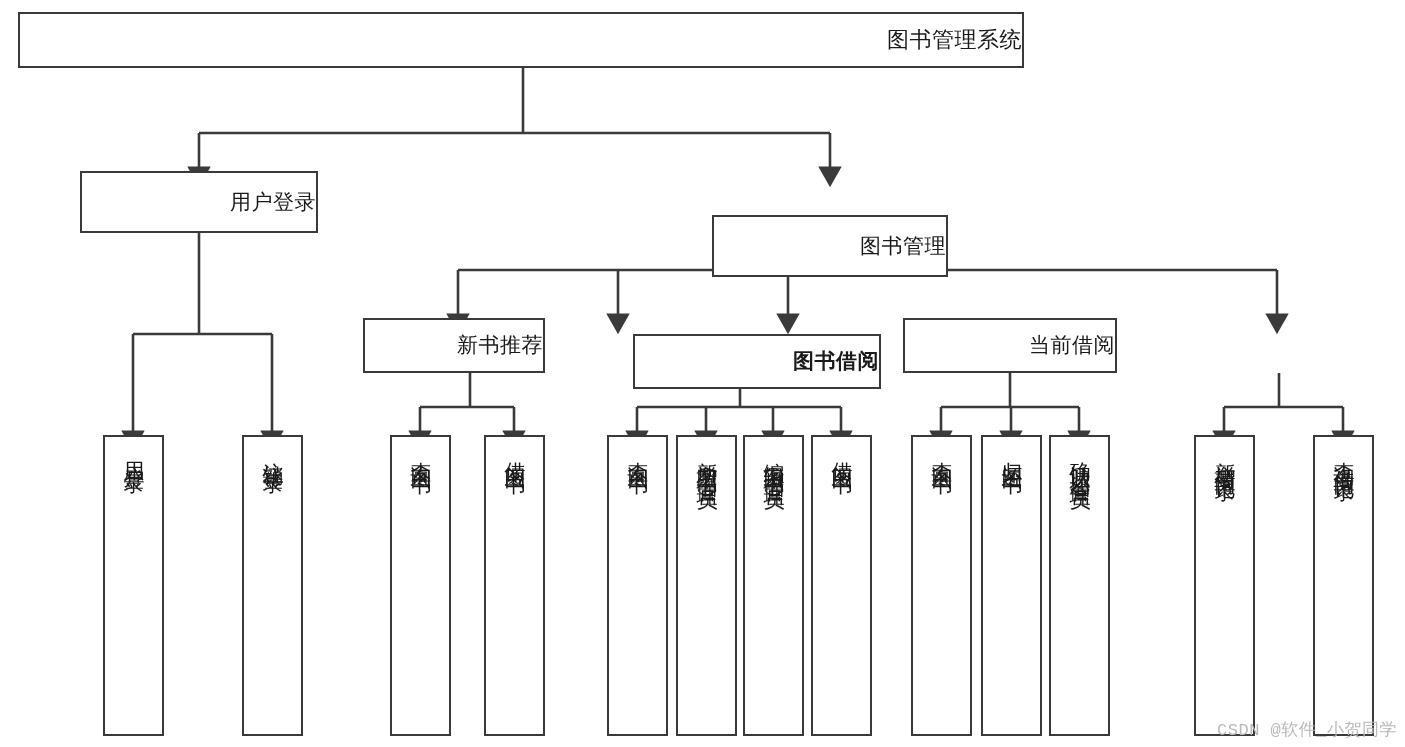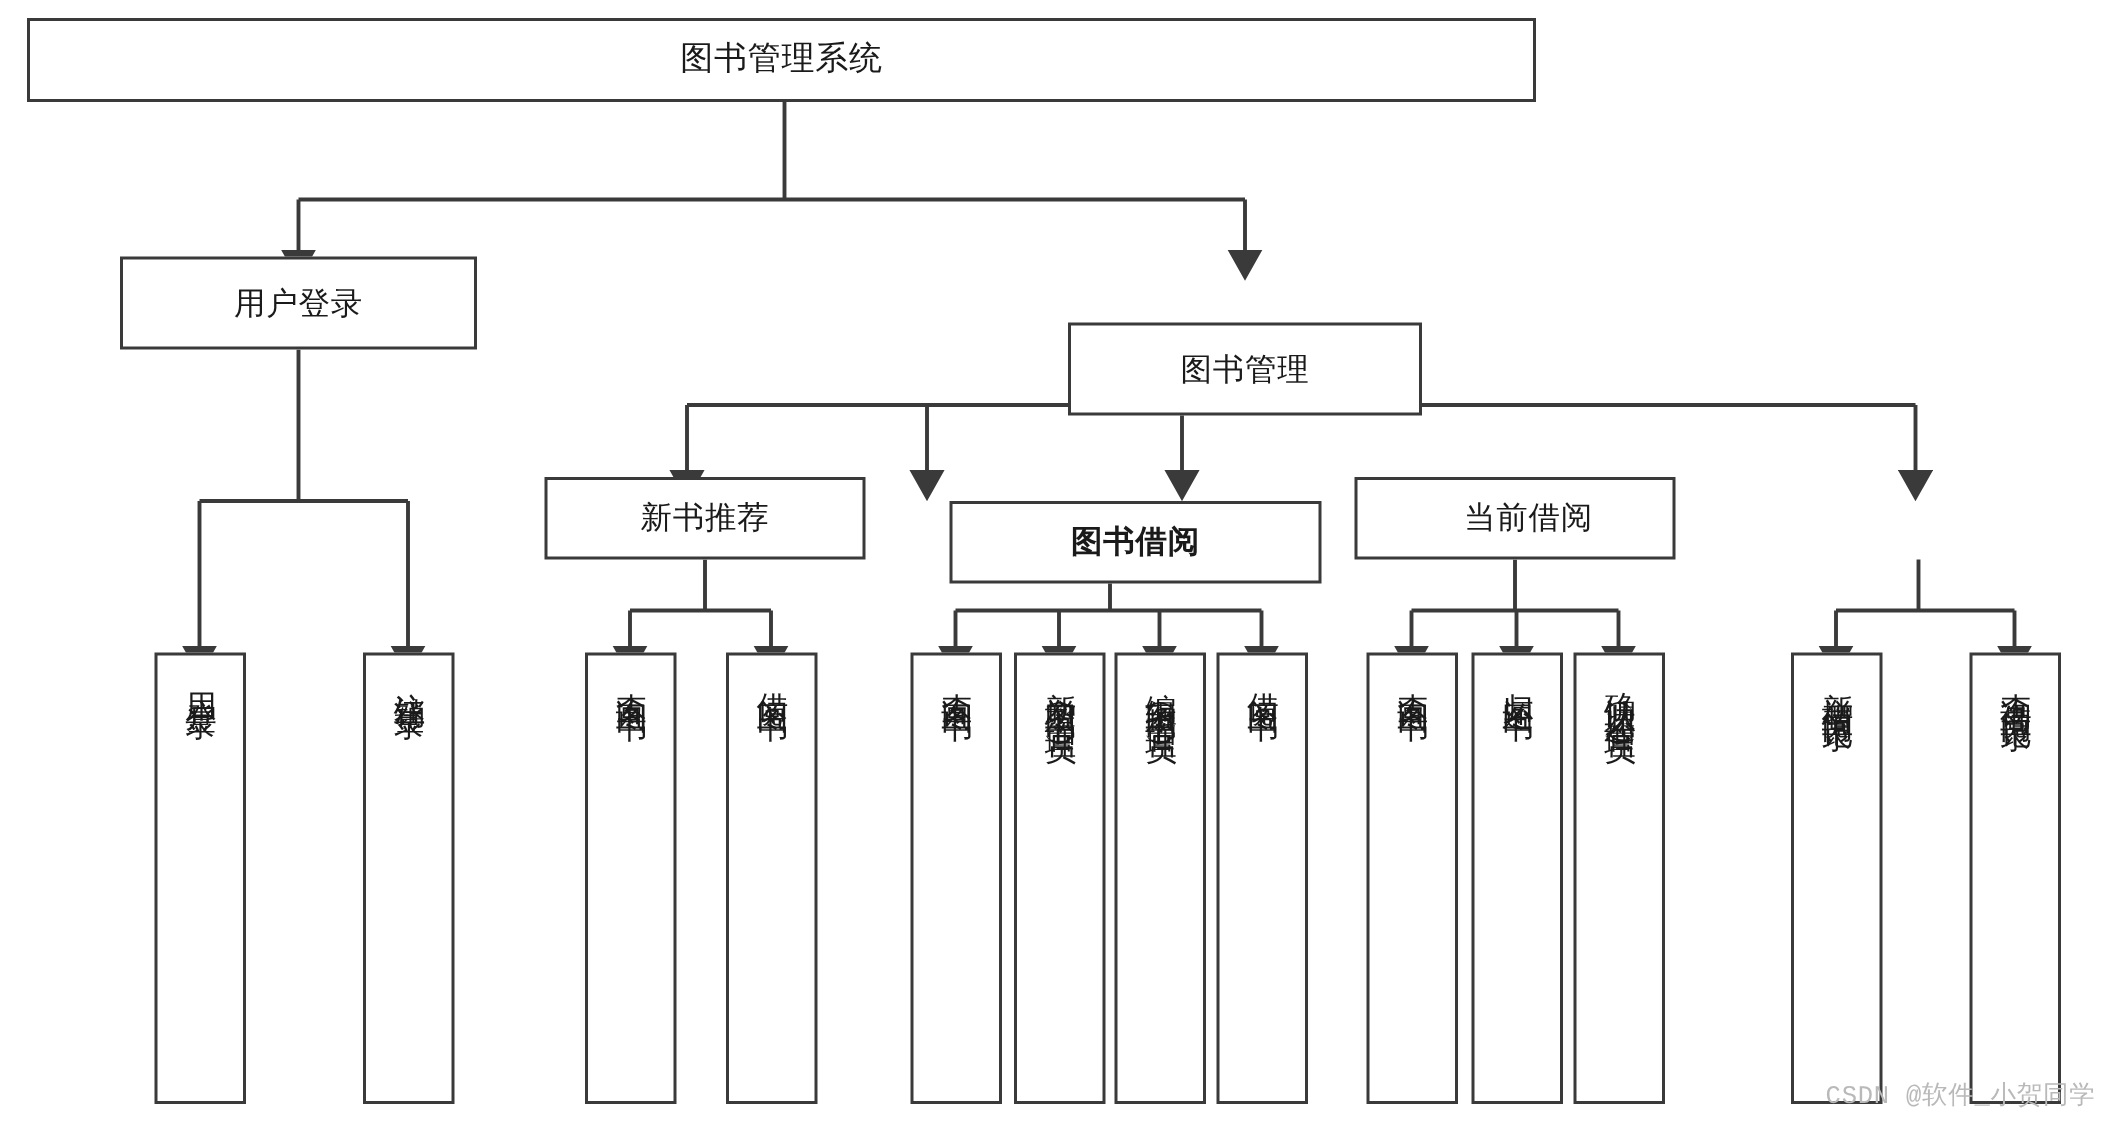--- a/index.html
+++ b/index.html
@@ -34,20 +34,21 @@
     display: flex;
     align-items: center;
     justify-content: center;
     color: #1a1a1a;
     line-height: 1.18;
   }
   .node.h {
     
     font-size: 21px;
     letter-spacing: 0.5px;
+    justify-content: flex-end;
   }
   .node.v {
     
     font-size: 21px;
     align-items: flex-start;
     justify-content: center;
     padding-top: 8px;
   }
   .node.v .vtext {
     writing-mode: vertical-rl;
@@ -122,21 +123,21 @@
 
   <div class="node h root" style="left: 18px; top: 12px; width: 1006px; height: 56px;">
       <span>图书管理系统</span>
     </div>
     <div class="node h" style="left: 80px; top: 171px; width: 238px; height: 62px;">
       <span>用户登录</span>
     </div>
     <div class="node h" style="left: 712px; top: 171px; width: 236px; height: 62px; margin-top: 44px;">
       <span>图书管理</span>
     </div>
-    <div class="node h" style="left: 363px; top: 318px; width: 214px; height: 55px;">
+    <div class="node h" style="left: 363px; top: 318px; width: 182px; height: 55px;">
       <span>新书推荐</span>
     </div>
     <div class="node h" style="left: 633px; top: 334px; width: 248px; height: 55px; font-weight: bold;">
       <span>图书借阅</span>
     </div>
     <div class="node h" style="left: 903px; top: 318px; width: 214px; height: 55px; padding-left: 18px;">
       <span>当前借阅</span>
     </div>
     <div class="node v" style="left: 103px; top: 435px; width: 61px; height: 301px;">
       <span class="vtext">用户登录</span>

